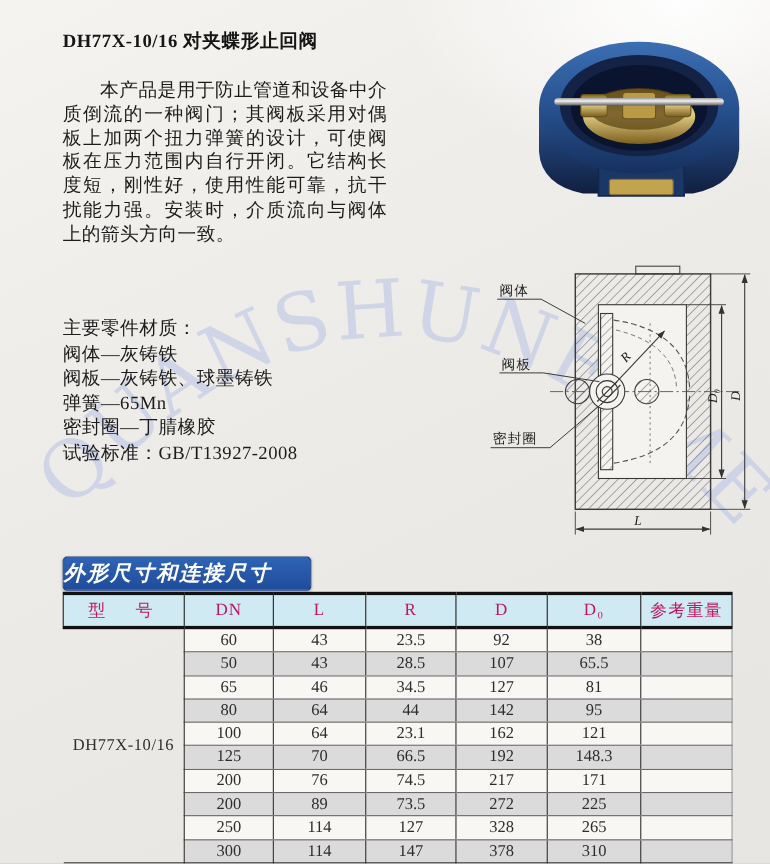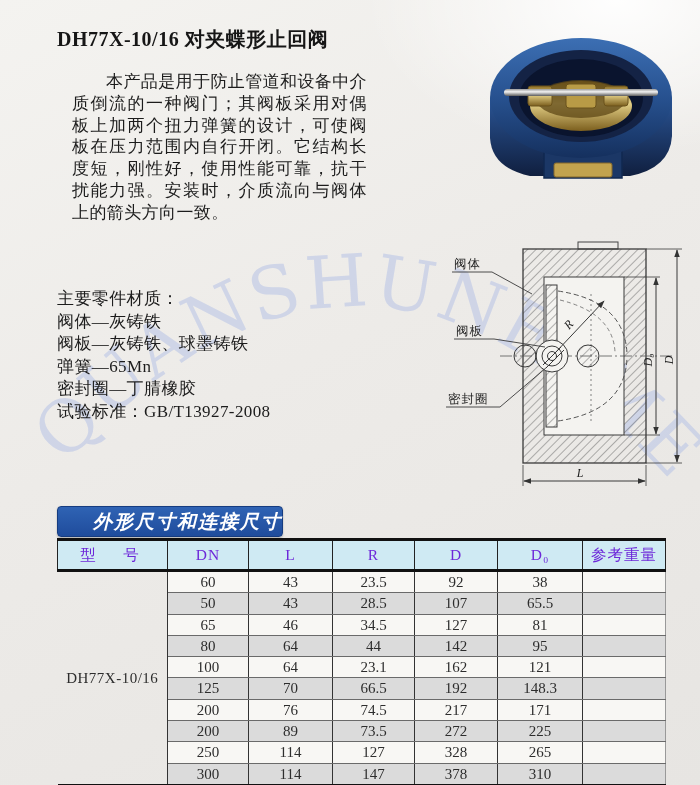--- a/index.html
+++ b/index.html
@@ -14,58 +14,58 @@
     background:
       radial-gradient(ellipse 420px 260px at 88% 0%, rgba(255,255,255,.95) 0%, rgba(255,255,255,0) 60%),
       linear-gradient(155deg,#f4f3f0 0%,#edebe8 45%,#e7e5e2 100%);
     overflow:hidden;
   }
   .wm{position:absolute;left:0;top:0;z-index:0;pointer-events:none;}
   .content{position:relative;z-index:1;}
 
   .title{
     position:absolute;left:57px;top:26px;width:420px;
-    font-size:20px;font-weight:bold;color:#161616;letter-spacing:.5px;font-family:Liberation Serif, serif;
+    font-size:17px;font-weight:bold;color:#161616;letter-spacing:.5px;font-family:Liberation Serif, serif;
   }
   .intro{
     position:absolute;left:57px;top:71px;width:295px;
     font-size:17px;line-height:21.8px;color:#1c1c1c;
-    text-align:justify;text-indent:2em;letter-spacing:.4px;margin-left:15px;
+    text-align:justify;text-indent:2em;letter-spacing:.4px;
   }
   .materials{
     position:absolute;left:57px;top:288px;width:330px;
     font-size:17px;line-height:22.6px;color:#1c1c1c;letter-spacing:.4px;
   }
   .materials div{white-space:nowrap;}
 
   .photo{position:absolute;left:478px;top:26px;}
   .drawing{position:absolute;left:428px;top:238px;}
   .dwg-label{font-family:"Liberation Serif",serif;font-size:12.5px;fill:#1e1e1e;letter-spacing:1px;}
   .dwg-dim{font-family:"Liberation Serif",serif;font-size:12px;fill:#1e1e1e;font-style:italic;}
 
   .section-bar{
     position:absolute;left:57px;top:506px;width:224px;height:29px;
     background:linear-gradient(180deg,#2f63b4 0%,#1f4c9c 100%);
     border-radius:4px;border:1px solid #163c80;
     color:#ffffff;font-size:19px;font-weight:bold;font-style:italic;
-    letter-spacing:2px;text-align:right;line-height:29px;
+    letter-spacing:2px;text-align:left;line-height:29px;
     box-shadow:0 1px 2px rgba(0,0,0,.25);
   }
 
   table.dims{
     position:absolute;left:57px;top:538px;width:608px;
     border-collapse:collapse;table-layout:fixed;
     font-family:"Liberation Serif",serif;
     border-bottom:3px solid #111;
   }
   table.dims th{
     background:#cfeaf3;
     border-left:1.5px solid #222;border-right:1.5px solid #222;
     border-top:3px solid #111;border-bottom:3px solid #111;
-    height:28px;font-size:15.5px;font-weight:normal;color:#6d28d9;
+    height:28px;font-size:15.5px;font-weight:normal;color:#be185d;
     letter-spacing:1px;padding:0;
   }
   table.dims th.wide{letter-spacing:6px;}
   table.dims td{
     text-align:center;font-size:15px;color:#2d2d2d;
     height:20.3px;padding:0;line-height:20.3px;
   }
   td.val{
     border-left:1.5px solid #333;border-bottom:1px solid #6a6a6a;
   }

